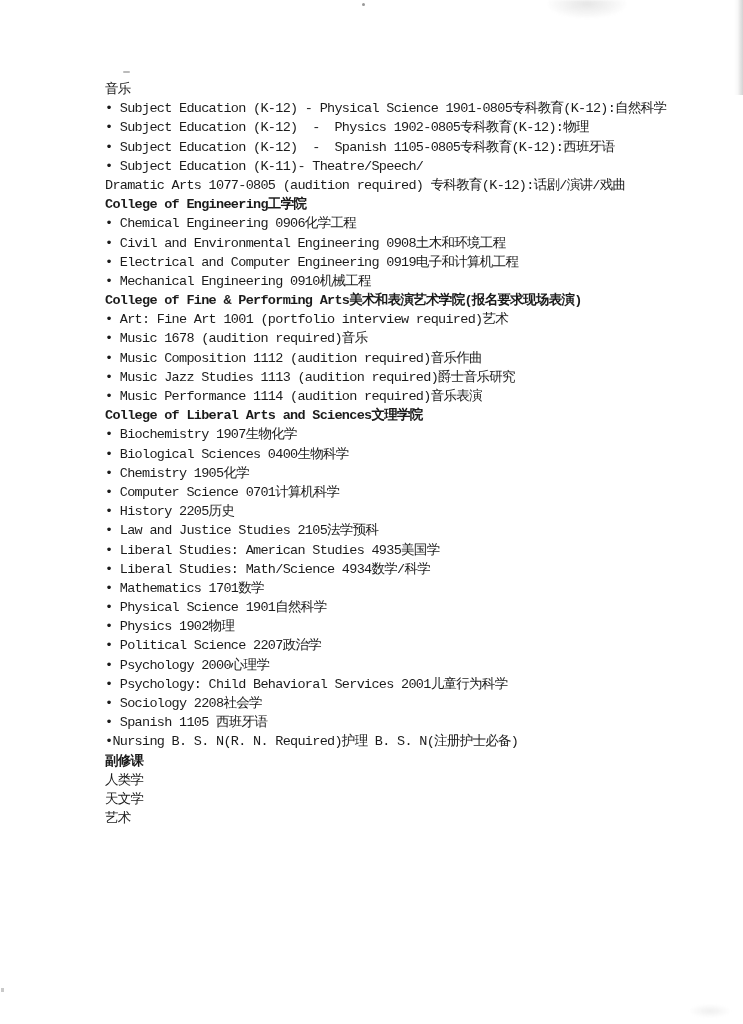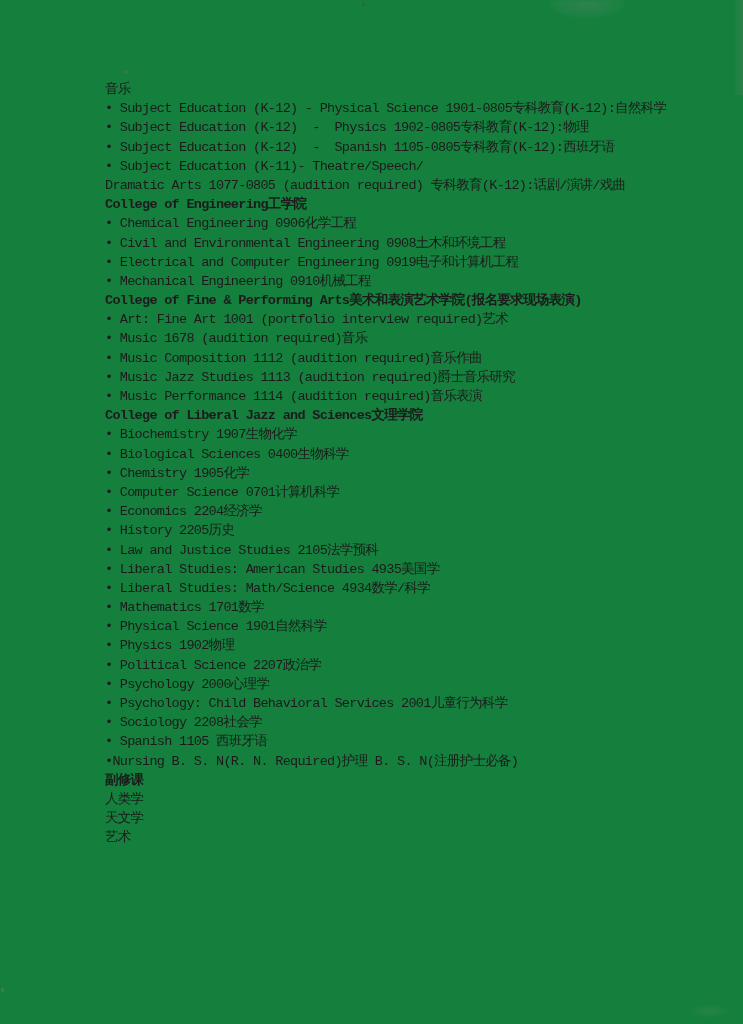--- a/index.html
+++ b/index.html
@@ -5,21 +5,21 @@
   html, body {
     margin: 0;
     padding: 0;
     background: #e8e8e8;
   }
   .page {
     position: relative;
     width: 743px;
     height: 1024px;
     margin: 0 auto;
-    background: #15803d;
+    background: #ffffff;
     overflow: hidden;
     font-family: "Liberation Mono", "DejaVu Sans Mono", monospace;
     color: #1b1b1b;
   }
   .content {
     position: absolute;
     left: 105px;
     top: 80px;
     width: 585px;
   }
@@ -104,26 +104,25 @@
       <div class="line">• Chemical Engineering 0906化学工程</div>
       <div class="line">• Civil and Environmental Engineering 0908土木和环境工程</div>
       <div class="line">• Electrical and Computer Engineering 0919电子和计算机工程</div>
       <div class="line">• Mechanical Engineering 0910机械工程</div>
       <div class="line bold">College of Fine &amp; Performing Arts美术和表演艺术学院(报名要求现场表演)</div>
       <div class="line">• Art: Fine Art 1001 (portfolio interview required)艺术</div>
       <div class="line">• Music 1678 (audition required)音乐</div>
       <div class="line">• Music Composition 1112 (audition required)音乐作曲</div>
       <div class="line">• Music Jazz Studies 1113 (audition required)爵士音乐研究</div>
       <div class="line">• Music Performance 1114 (audition required)音乐表演</div>
-      <div class="line bold">College of Liberal Jazz and Sciences文理学院</div>
+      <div class="line bold">College of Liberal Arts and Sciences文理学院</div>
       <div class="line">• Biochemistry 1907生物化学</div>
       <div class="line">• Biological Sciences 0400生物科学</div>
       <div class="line">• Chemistry 1905化学</div>
       <div class="line">• Computer Science 0701计算机科学</div>
-      <div class="line">• Economics 2204经济学</div>
       <div class="line">• History 2205历史</div>
       <div class="line">• Law and Justice Studies 2105法学预科</div>
       <div class="line">• Liberal Studies: American Studies 4935美国学</div>
       <div class="line">• Liberal Studies: Math/Science 4934数学/科学</div>
       <div class="line">• Mathematics 1701数学</div>
       <div class="line">• Physical Science 1901自然科学</div>
       <div class="line">• Physics 1902物理</div>
       <div class="line">• Political Science 2207政治学</div>
       <div class="line">• Psychology 2000心理学</div>
       <div class="line">• Psychology: Child Behavioral Services 2001儿童行为科学</div>

